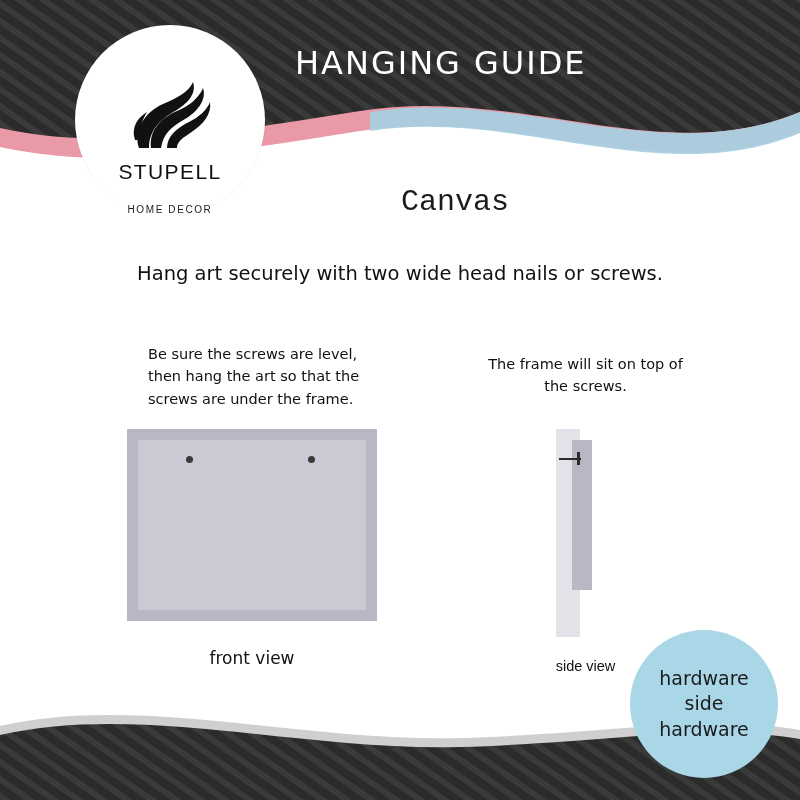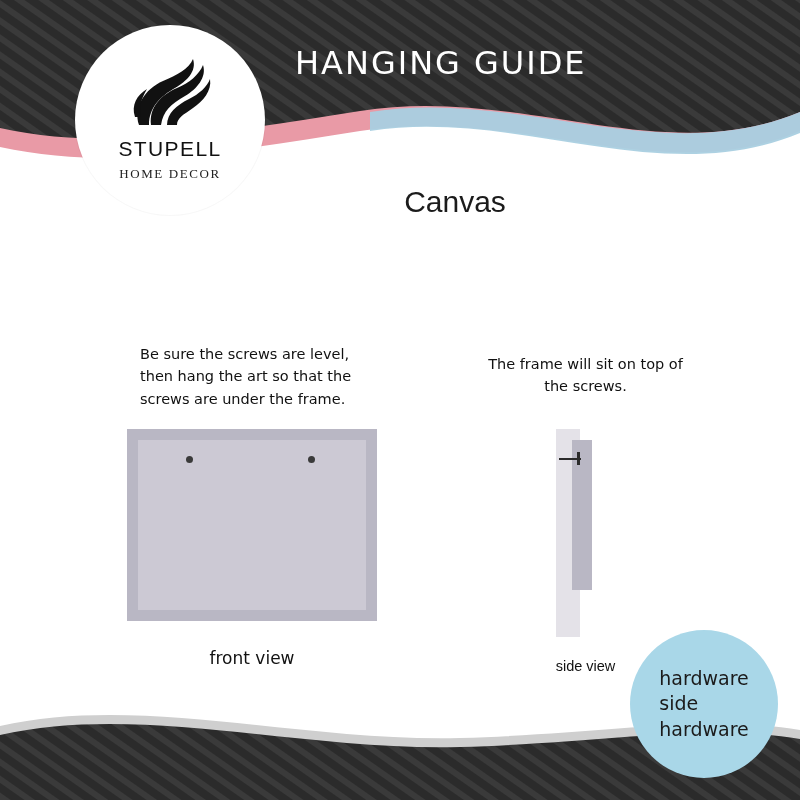--- a/index.html
+++ b/index.html
@@ -42,38 +42,38 @@
     position: absolute;
     left: 75px; top: 25px;
     width: 190px; height: 190px;
     border-radius: 50%;
     background: #ffffff;
     box-shadow: 0 0 0 1px rgba(0,0,0,0.03);
     z-index: 6;
     display: flex;
     flex-direction: column;
     align-items: center;
-    justify-content: flex-start;
+    justify-content: flex-end;
   }
   .logo-mark {
     margin-top: 30px;
     width: 86px; height: 76px;
   }
   .logo-name {
     margin-top: 6px;
     font-family: "Liberation Sans", sans-serif;
     font-size: 21px;
     letter-spacing: 1.4px;
     color: #111111;
     font-weight: 400;
   }
   .logo-sub {
-    margin-top: 5px;
-    font-family: Liberation Serif, serif;
-    font-size: 13px;
+    margin-top: 20px;
+    font-family: Liberation Sans, sans-serif;
+    font-size: 10px;
     letter-spacing: 1.6px;
     color: #222222;
   }
 
   
   .header-title {
     position: absolute;
     left: 295px; top: 44px;
     font-family: "DejaVu Sans", sans-serif;
     font-size: 32px;
@@ -82,42 +82,42 @@
     font-weight: 400;
     z-index: 7;
   }
 
   
   .product-type {
     position: absolute;
     left: 0; top: 185px;
     width: 800px;
     text-align: center;
-    font-family: Liberation Sans, sans-serif;
+    font-family: Liberation Mono, monospace;
     font-size: 30px;
     color: #1b1b1b;
     padding-left: 110px;
     box-sizing: border-box;
     z-index: 5;
   }
   .instruction {
     position: absolute;
     left: 0; top: 262px;
     width: 800px;
     text-align: center;
     font-family: "DejaVu Sans", sans-serif;
     font-size: 19.5px;
     color: #111111;
     z-index: 5;
   }
 
   
   .panel-left-caption {
     position: absolute;
-    left: 140px; top: 343px;
+    left: 148px; top: 343px;
     width: 240px;
     font-family: "DejaVu Sans", sans-serif;
     font-size: 14.5px;
     line-height: 1.55;
     color: #111111;
   }
   .panel-right-caption {
     position: absolute;
     left: 478px; top: 353px;
     width: 215px;
@@ -201,20 +201,21 @@
     right: 22px; bottom: 22px;
     width: 148px; height: 148px;
     border-radius: 50%;
     background: #a9d7e8;
     display: flex;
     align-items: center;
     justify-content: center;
     z-index: 8;
   }
   .badge-text {
+    text-align: center;
     font-family: "DejaVu Sans", sans-serif;
     font-size: 19px;
     line-height: 1.32;
     color: #1b1b1b;
   }
 </style>
 </head>
 <body>
 
 <div class="page">
@@ -248,20 +249,21 @@
       <path d="M8,62 C4,50 10,40 20,34 C14,44 12,52 14,62 Z" fill="#111111"></path>
     </svg>
     <div class="logo-name">STUPELL</div>
     <div class="logo-sub">HOME DECOR</div>
   </div>
 
   <div class="header-title">HANGING GUIDE</div>
 
   <div class="product-type">Canvas</div>
 
+  <div class="instruction">Hang art securely with two wide head nails or screws.</div>
 
   <div class="panel-left-caption">Be sure the screws are level, then hang the art so that the screws are under the frame.</div>
 
   <div class="front-frame">
     <div class="front-frame-inner"></div>
     <div class="screw s1"></div>
     <div class="screw s2"></div>
   </div>
   <div class="front-caption">front view</div>
 

